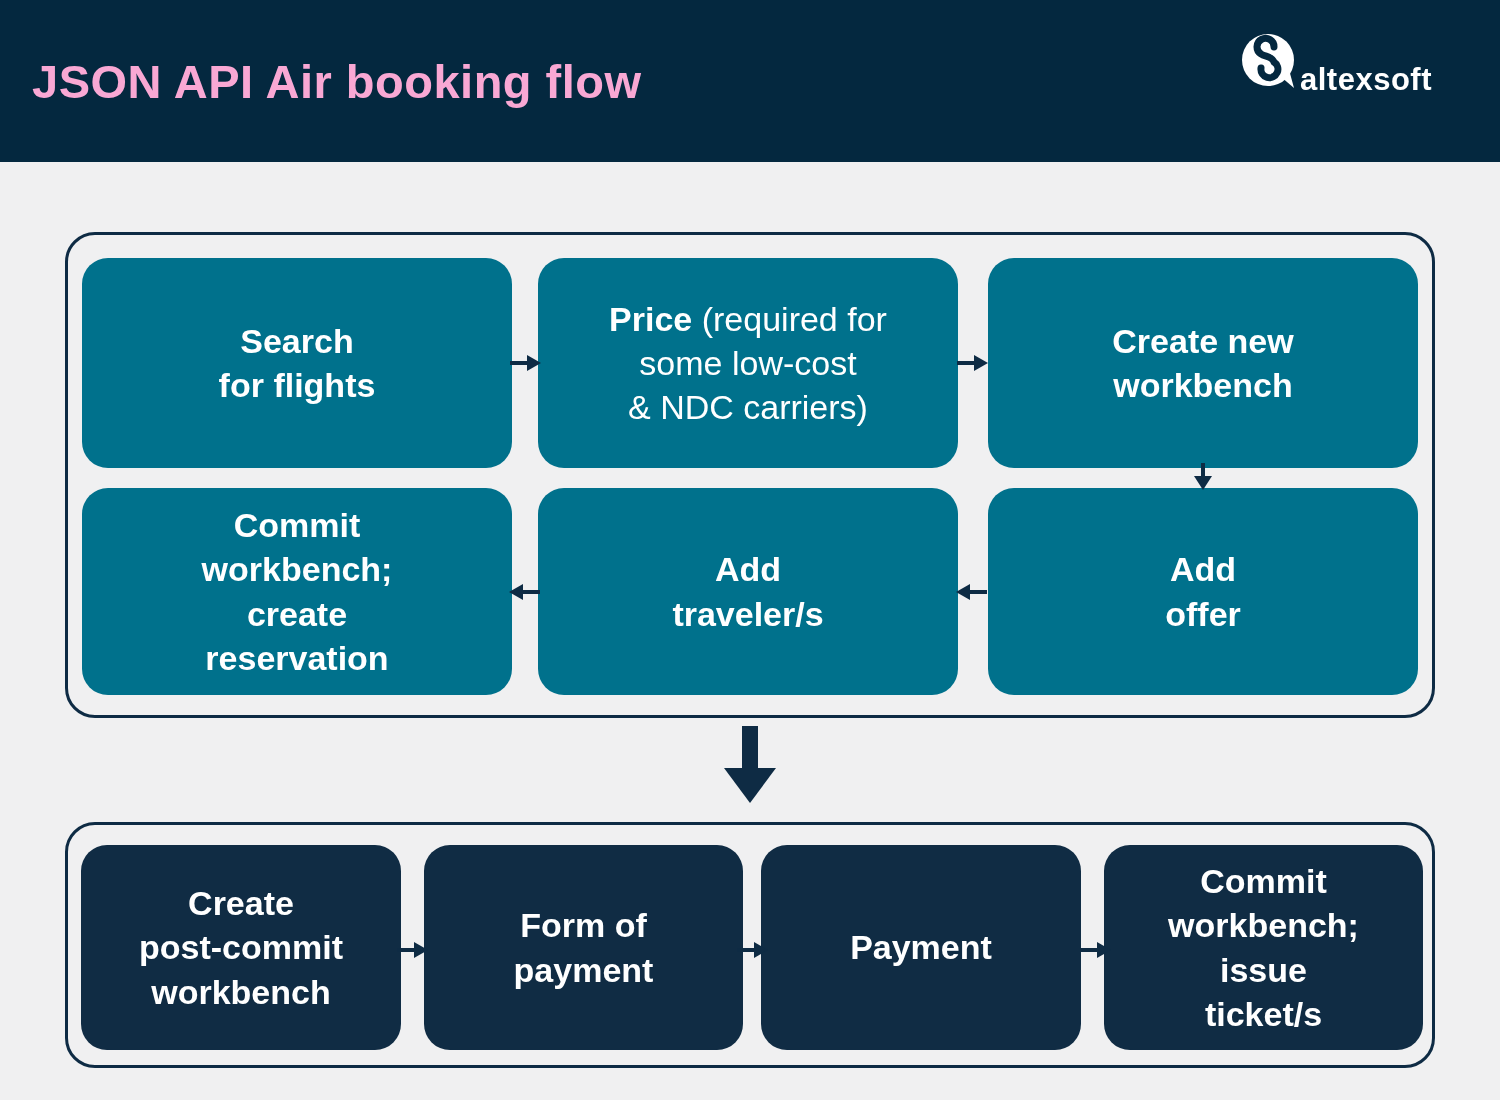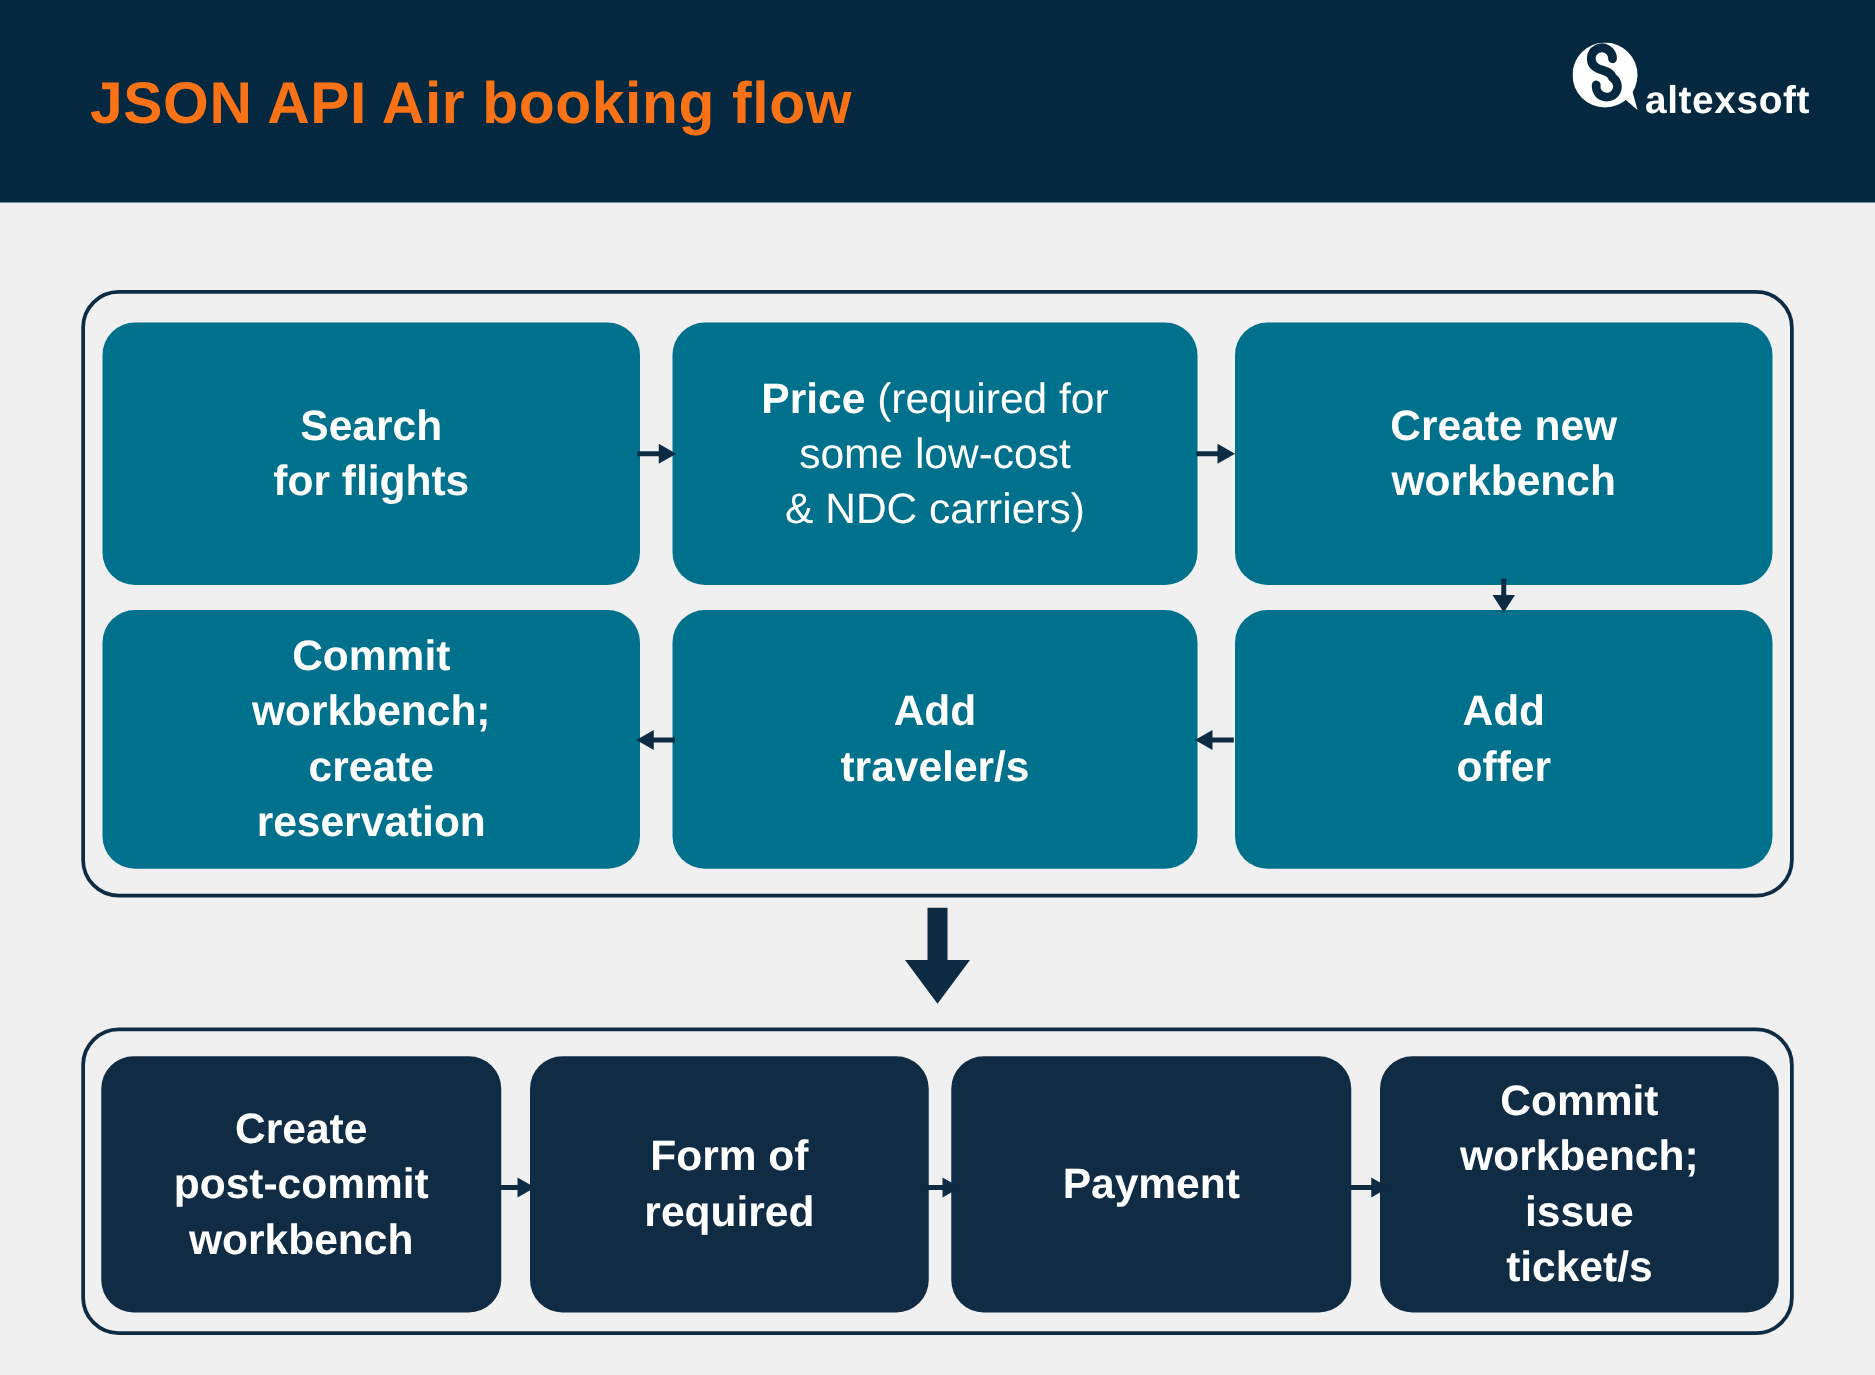--- a/index.html
+++ b/index.html
@@ -17,29 +17,29 @@
   
   .header {
     position: absolute;
     left: 0; top: 0;
     width: 1500px; height: 162px;
     background: #04283F;
     display: flex;
     align-items: center;
   }
   .page-title {
-    margin-left: 72px;
-    color: #f97316;
+    margin-left: 32px;
+    color: #f9a8d4;
     font-size: 47px;
     font-weight: 700;
     letter-spacing: 0.5px;
   }
   .logo {
     position: absolute;
-    right: 52px;
+    right: 68px;
     top: 34px;
     display: flex;
     align-items: flex-end;
   }
   .logo-mark { display: block; }
   .logo-text {
     color: #ffffff;
     font-size: 31px;
     font-weight: 700;
     letter-spacing: 0.5px;
@@ -183,21 +183,21 @@
 
   <div class="panel panel-bottom"></div>
 
   <div class="box navy b-postcommit">
     <span class="label">Create
 post-commit
 workbench</span>
   </div>
   <div class="box navy b-fop">
     <span class="label">Form of
-required</span>
+payment</span>
   </div>
   <div class="box navy b-payment">
     <span class="label">Payment</span>
   </div>
   <div class="box navy b-commitiss">
     <span class="label">Commit
 workbench;
 issue
 ticket/s</span>
   </div>

